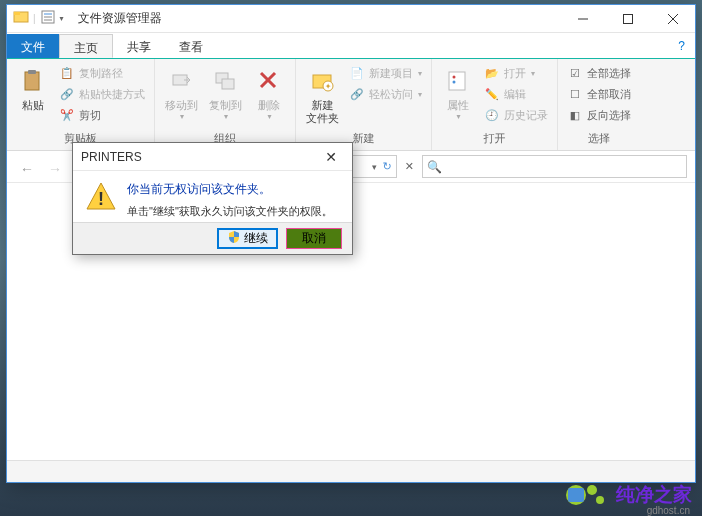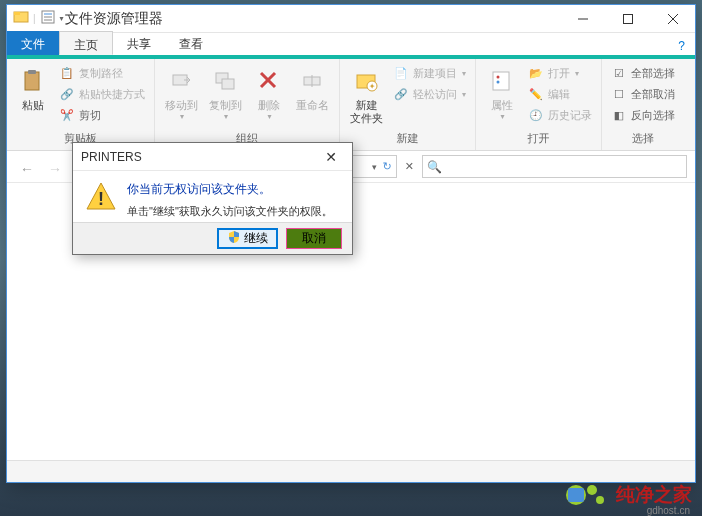--- a/index.html
+++ b/index.html
@@ -1,24 +1,24 @@
 <!DOCTYPE html>
 <html><head>
 <meta charset="utf-8">
 <style>
 * { box-sizing: border-box; margin: 0; padding: 0; font-family: "Microsoft YaHei", "Segoe UI", sans-serif; }
 body { width: 702px; height: 516px; background: linear-gradient(180deg, #4a6a7a 0%, #5a7a8a 50%, #2a3a4a 100%); position: relative; overflow: hidden; }
 .window { position: absolute; top: 4px; left: 6px; width: 690px; height: 479px; background: #fff; border: 1px solid #4a90d9; box-shadow: 0 4px 20px rgba(0,0,0,0.3); }
 .titlebar { height: 28px; background: #fff; display: flex; align-items: center; border-bottom: 1px solid #e5e5e5; }
 .titlebar-icons { display: flex; align-items: center; gap: 4px; padding-left: 6px; }
-.titlebar-title { font-size: 14px; margin-left: 1px; color: #333; }
+.titlebar-title { font-size: 12px; margin-left: 14px; color: #333; }
 .window-controls { margin-left: auto; display: flex; }
 .window-controls > div { width: 45px; height: 28px; display: flex; align-items: center; justify-content: center; color: #333; font-size: 10px; }
 .close-btn { color: #333; }
-.tabbar { height: 26px; background: #fff; display: flex; align-items: flex-end; border-bottom: 4px solid #14b8a6; position: relative; }
+.tabbar { height: 26px; background: #fff; display: flex; align-items: flex-end; border-bottom: 1px solid #14b8a6; position: relative; }
 .file-tab { background: #1979ca; color: #fff; font-size: 12px; padding: 5px 14px; height: 24px; }
 .tab { font-size: 12px; padding: 5px 14px; height: 24px; color: #333; }
 .tab.active { border: 1px solid #d0d0d0; border-bottom: 1px solid #f5f5f5; background: #f5f5f5; margin-top: 12px; }
 .help-icon { position: absolute; right: 10px; top: 6px; color: #0078d7; font-size: 12px; }
 .ribbon { height: 92px; background: #f5f5f5; border-bottom: 1px solid #dadada; display: flex; }
 .ribbon-group { border-right: 1px solid #e3e3e3; padding: 4px 6px 2px 6px; display: flex; flex-direction: column; justify-content: space-between; position: relative; }
 .ribbon-group-label { font-size: 11px; color: #666; text-align: center; padding: 2px 0; }
 .ribbon-row { display: flex; align-items: flex-start; gap: 3px; flex: 1; }
 .big-btn { display: flex; flex-direction: column; align-items: center; font-size: 11px; color: #444; padding: 2px 4px; min-width: 36px; text-align: center; line-height: 1.2; }
 .big-btn .icon { width: 32px; height: 32px; display: flex; align-items: center; justify-content: center; margin-bottom: 2px; }
@@ -39,21 +39,21 @@
 .dialog-close { margin-left: auto; width: 26px; text-align: center; font-size: 14px; color: #333; }
 .dialog-body { padding: 10px 12px; display: flex; gap: 10px; }
 .dialog-icon { width: 32px; height: 32px; flex-shrink: 0; }
 .dialog-msg { font-size: 12px; color: #0033aa; line-height: 1.4; }
 .dialog-sub { font-size: 11px; color: #333; margin-top: 6px; }
 .dialog-footer { position: absolute; bottom: 0; left: 0; right: 0; height: 32px; background: #f0f0f0; border-top: 1px solid #dadada; display: flex; align-items: center; justify-content: flex-end; gap: 8px; padding: 0 10px; }
 .dlg-btn { height: 21px; min-width: 56px; font-size: 12px; background: #4d7c0f; border: 1px solid #ec4899; display: flex; align-items: center; justify-content: center; gap: 3px; padding: 0 8px; }
 .dlg-btn.primary { border: 2px solid #0078d7; background: #e5f1fb; align-items: flex-end; }
 .watermark { position: absolute; bottom: 6px; right: 10px; display: flex; align-items: center; gap: 6px; z-index: 200; }
 .wm-logo { width: 46px; height: 30px; position: relative; }
-.wm-text { font-size: 19px; color: #b91c1c; font-weight: bold; }
+.wm-text { font-size: 19px; color: #6d28d9; font-weight: bold; }
 .wm-url { position: absolute; bottom: 0; right: 12px; font-size: 10px; color: #888; }
 .chev { font-size: 8px; vertical-align: middle; margin-left: 1px; }
 </style>
 </head>
 <body>
 
 <div class="window">
   <div class="titlebar">
     <div class="titlebar-icons">
       <span><svg width="16" height="16">
@@ -153,29 +153,20 @@
         <div class="big-btn" style="color:#aaa">
           <div class="icon">
               <svg width="24" height="24">
                 <line x1="4" y1="4" x2="18" y2="18" stroke="#c44" stroke-width="3"></line>
                 <line x1="18" y1="4" x2="4" y2="18" stroke="#c44" stroke-width="3"></line>
               </svg>
             </div>
           <span>删除</span>
             <span class="chev">▾</span>
         </div>
-        <div class="big-btn" style="color:#aaa">
-          <div class="icon">
-              <svg width="24" height="24">
-                <rect x="3" y="8" width="16" height="8" fill="#e8e8e8" stroke="#bbb"></rect>
-                <line x1="11" y1="6" x2="11" y2="18" stroke="#bbb"></line>
-              </svg>
-            </div>
-          <span>重命名</span>
-        </div>
       </div>
       <div class="ribbon-group-label">组织</div>
     </div>
 
     <div class="ribbon-group">
       <div class="ribbon-row">
         <div class="big-btn">
           <div class="icon">
               <svg width="24" height="24">
                 <rect x="2" y="6" width="18" height="13" fill="#ffd866" stroke="#d4a53a"></rect>

